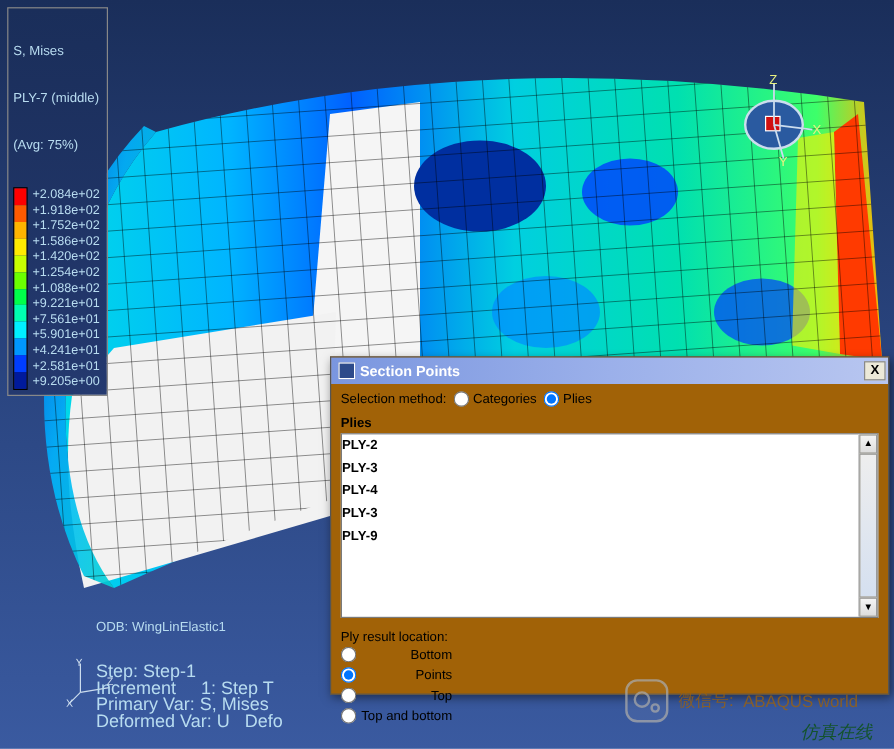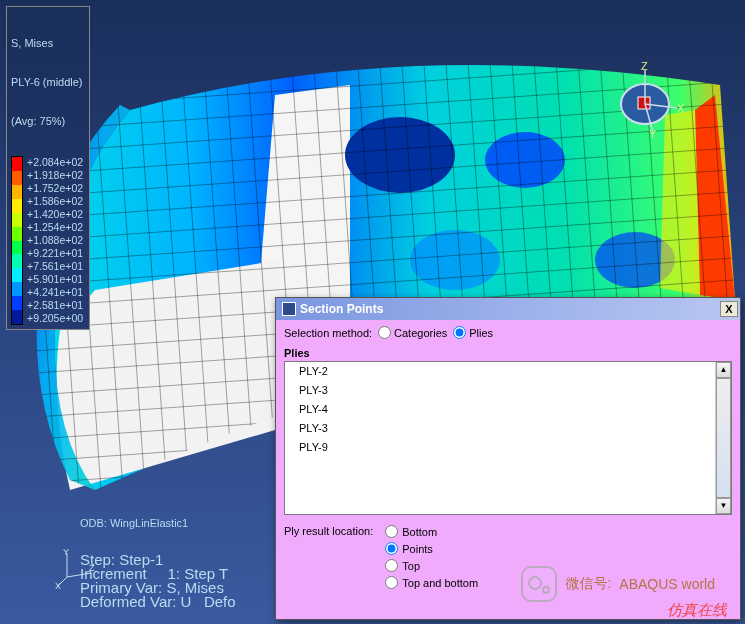--- a/index.html
+++ b/index.html
@@ -14,50 +14,50 @@
   
   .viewport { position:absolute; left:0; top:0; right:0; bottom:0; }
   .mesh-svg { position:absolute; left:0; top:0; }
   
   .triad { position:absolute; right:60px; top:60px; width:80px; height:80px; }
   .mini-triad { position:absolute; left:55px; bottom:35px; width:40px; height:40px; }
   
   .odb-text { position:absolute; left:80px; bottom:95px; color:#b8dcf0; font-size:11px; }
   .step-text { position:absolute; left:80px; bottom:15px; color:#b8dcf0; font-size:15px; line-height:14px; white-space:pre; }
   
-  .dialog { position:absolute; left:275px; top:297px; width:466px; height:323px; background:#f0abfc; border:1px solid #555; box-shadow:2px 3px 8px rgba(0,0,0,.5); }
+  .dialog { position:absolute; left:275px; top:297px; width:466px; height:282px; background:#a16207; border:1px solid #555; box-shadow:2px 3px 8px rgba(0,0,0,.5); }
   .titlebar { height:22px; background:linear-gradient(to right,#7a96df,#9bb0ea,#b8c6f0); display:flex; align-items:center; padding:0 2px 0 6px; color:#fff; font-size:12px; font-weight:bold; }
   .title-icon { width:14px; height:14px; background:#2d4a8a; border:1px solid #fff; margin-right:4px; }
   .titlebar .spacer { flex:1; }
   .close-btn { width:18px; height:16px; background:#ece9d8; border:1px solid #888; color:#000; text-align:center; line-height:14px; font-weight:bold; font-size:11px; cursor:pointer; }
   
   .dlg-body { padding:6px 8px 4px 8px; font-size:11px; color:#000; }
   .sel-row { display:flex; align-items:center; gap:6px; margin-bottom:8px; }
   .sel-row label { display:flex; align-items:center; gap:3px; cursor:pointer; }
   
   .group-label { font-weight:bold; font-size:11px; margin-bottom:2px; }
   .listbox-wrap { border:1px solid #7a7a7a; background:#fff; display:flex; height:154px; }
   .listbox { flex:1; overflow:hidden; font-size:11px; }
-  .listbox div { padding:2px 14px; cursor:pointer; line-height:15px; }
+  .listbox div { padding:2px 0; cursor:pointer; line-height:15px;font-weight:bold; }
   .listbox .sel { background:#1a3a8a; color:#fff; }
   .scrollbar { width:16px; background:#ece9d8; border-left:1px solid #ccc; position:relative; }
   .sb-btn { height:16px; background:linear-gradient(#f5f5f5,#ddd); border:1px solid #999; text-align:center; font-size:8px; line-height:14px; position:absolute; left:0; right:0; cursor:pointer;}
   .sb-btn.up{top:0;} .sb-btn.down{bottom:0;}
   .sb-thumb{ position:absolute; left:0; right:0; top:16px; bottom:16px; background:linear-gradient(#eee,#d5e0f0); border:1px solid #999; cursor:pointer;}
   
-  .loc-row { display:flex; align-items:flex-start; margin-top:10px; gap:12px; }
+  .loc-row { display:flex; align-items:flex-start; margin-top:10px; gap:2px;flex-direction:column; }
   .loc-opts { display:flex; flex-direction:column; gap:4px; }
-  .loc-opts label { display:flex; align-items:center; gap:4px; font-size:11px; cursor:pointer;}
+  .loc-opts label { display:flex; align-items:center; gap:4px; font-size:11px; cursor:pointer;justify-content:space-between;}
   
   .watermark { position:absolute; right:30px; bottom:22px; display:flex; align-items:center; gap:8px; color:#a16207; font-size:14px; opacity:.75; }
   .wm-bubble { width:36px; height:36px; border:2px solid #aaa; border-radius:10px; position:relative; background:rgba(255,255,255,.08);}
   .wm-dot{position:absolute;border:2px solid #aaa;border-radius:50%;}
   .wm-dot.big{width:14px;height:14px;left:5px;top:8px;}
   .wm-dot.sm{width:8px;height:8px;right:5px;bottom:6px;}
-  .logo-text { position:absolute; right:18px; bottom:4px; color:#ef4444; font-size:15px; font-style:italic; font-family: "Microsoft YaHei",sans-serif; }
+  .logo-text { position:absolute; right:18px; bottom:4px; color:#14532d; font-size:15px; font-style:italic; font-family: "Microsoft YaHei",sans-serif; }
   .faint-wm{position:absolute;left:320px;top:290px;font-size:48px;color:rgba(255,255,255,.04);font-weight:bold;letter-spacing:6px;}
   
   input[type=radio]{margin:0;}
 </style>
 </head>
 <body>
 
 <div class="viewport">
 
   <svg class="mesh-svg" width="745" height="624">
@@ -99,21 +99,21 @@
     <path d="M130 110 Q60 190 55 320 Q50 430 95 490 L70 480 Q30 400 38 300 Q48 180 120 105 Z" fill="url(#contB)" opacity=".9"></path>
     <path d="M130 110 Q60 190 55 320 Q50 430 95 490 L70 480 Q30 400 38 300 Q48 180 120 105 Z" fill="url(#grid)"></path>
   </svg>
 </div>
 
 <div class="faint-wm">1CAE</div>
 
 <div class="legend-box">
   <div class="legend-header">
     <div>S, Mises</div>
-    <div>PLY-6 (middle)</div>
+    <div>PLY-7 (middle)</div>
     <div>(Avg: 75%)</div>
   </div>
   <div class="legend-body">
     <div class="colorbar" id="colorbar">
         <div style="background: rgb(255, 0, 0);"></div>
         <div style="background: rgb(255, 90, 0);"></div>
         <div style="background: rgb(255, 180, 0);"></div>
         <div style="background: rgb(255, 235, 0);"></div>
         <div style="background: rgb(199, 255, 0);"></div>
         <div style="background: rgb(107, 255, 0);"></div>

